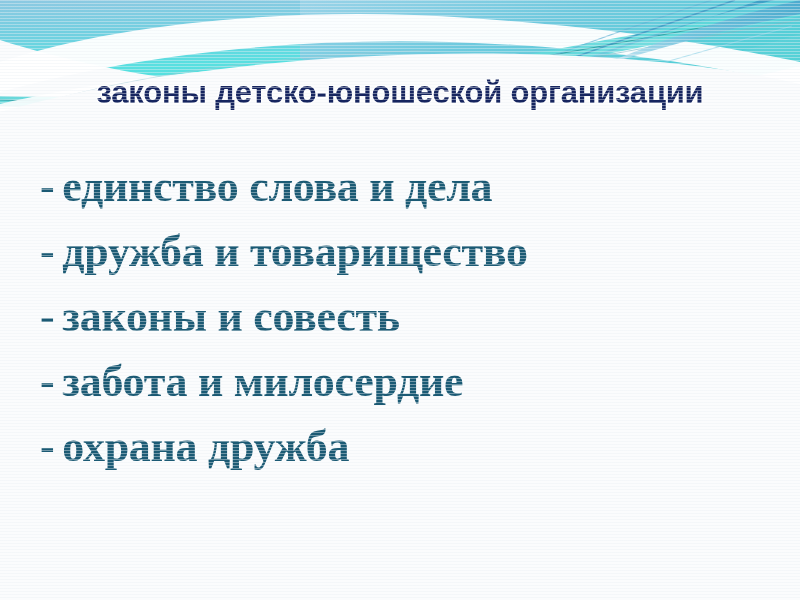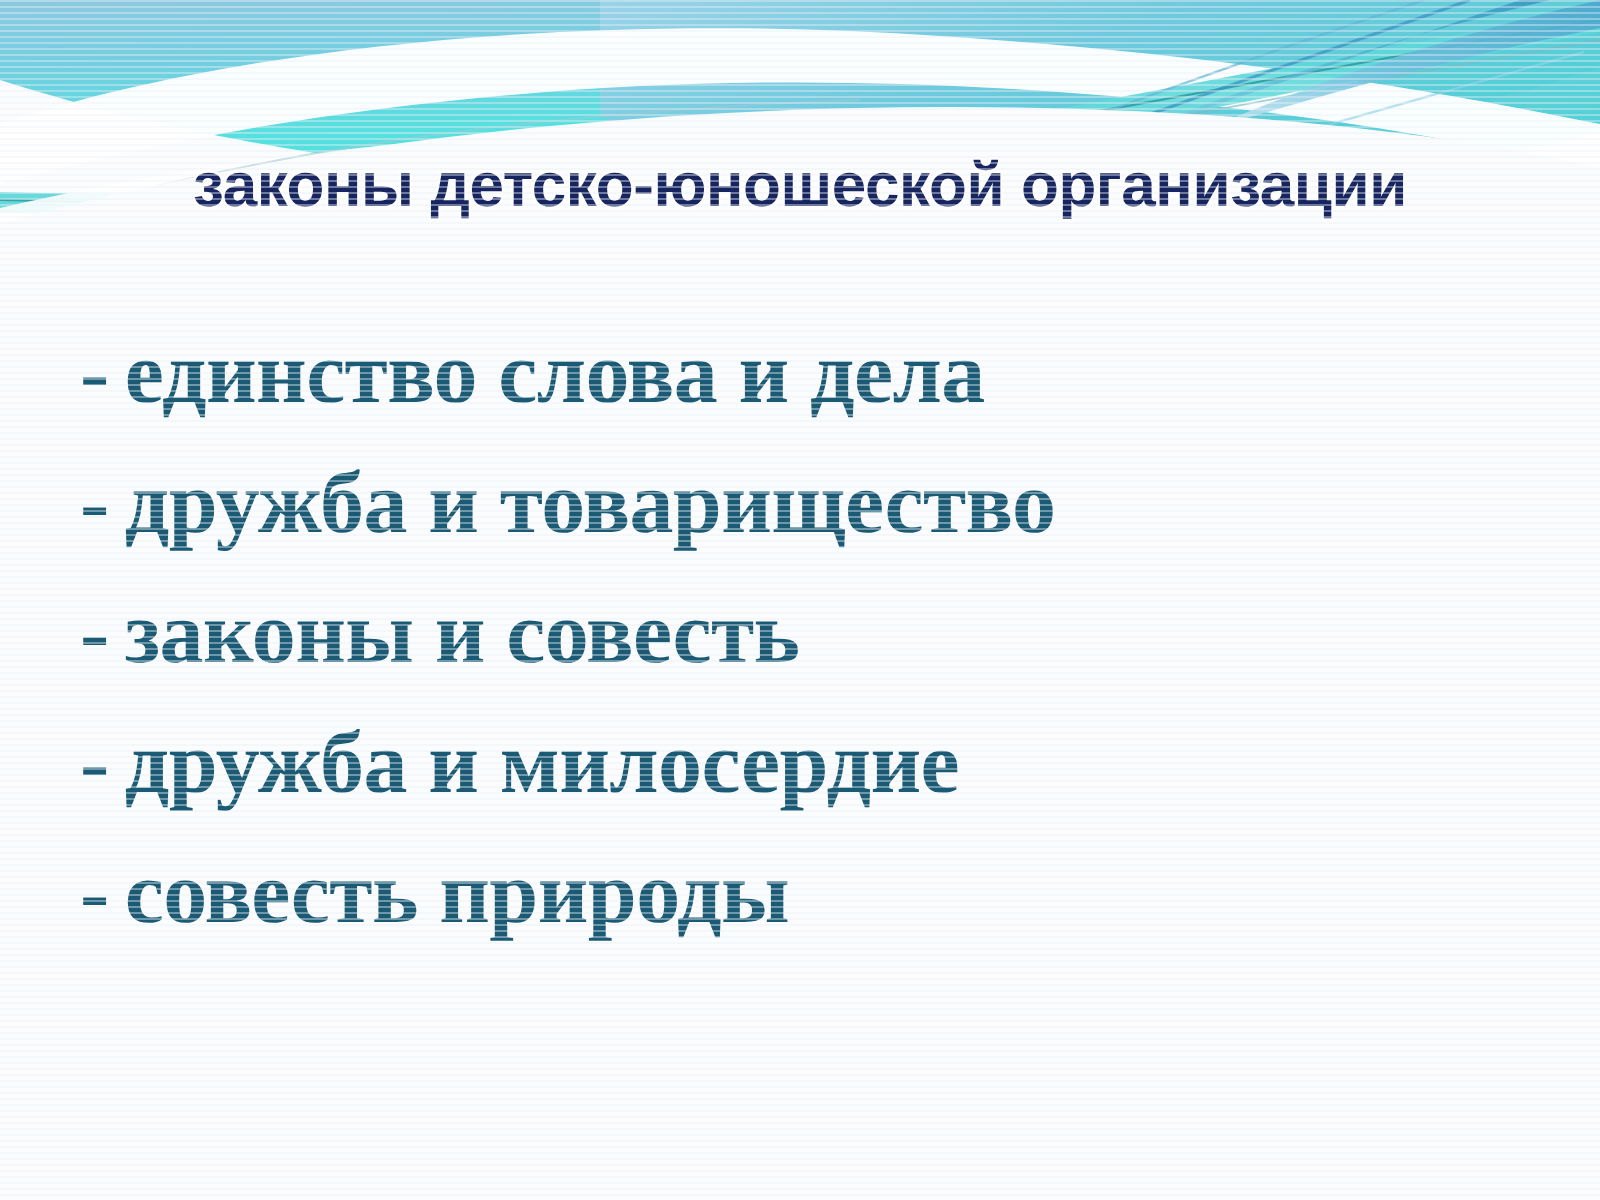--- a/index.html
+++ b/index.html
@@ -173,20 +173,20 @@
     <li>
       <span class="bullet-dash">-</span><span>единство слова и дела</span>
     </li>
     <li>
       <span class="bullet-dash">-</span><span>дружба и товарищество</span>
     </li>
     <li>
       <span class="bullet-dash">-</span><span>законы и совесть</span>
     </li>
     <li>
-      <span class="bullet-dash">-</span><span>дружба и милосердие</span>
+      <span class="bullet-dash">-</span><span>забота и милосердие</span>
     </li>
     <li>
-      <span class="bullet-dash">-</span><span>совесть природы</span>
+      <span class="bullet-dash">-</span><span>охрана дружба</span>
     </li>
   </ul>
 
 </div>
 
 </body></html>

